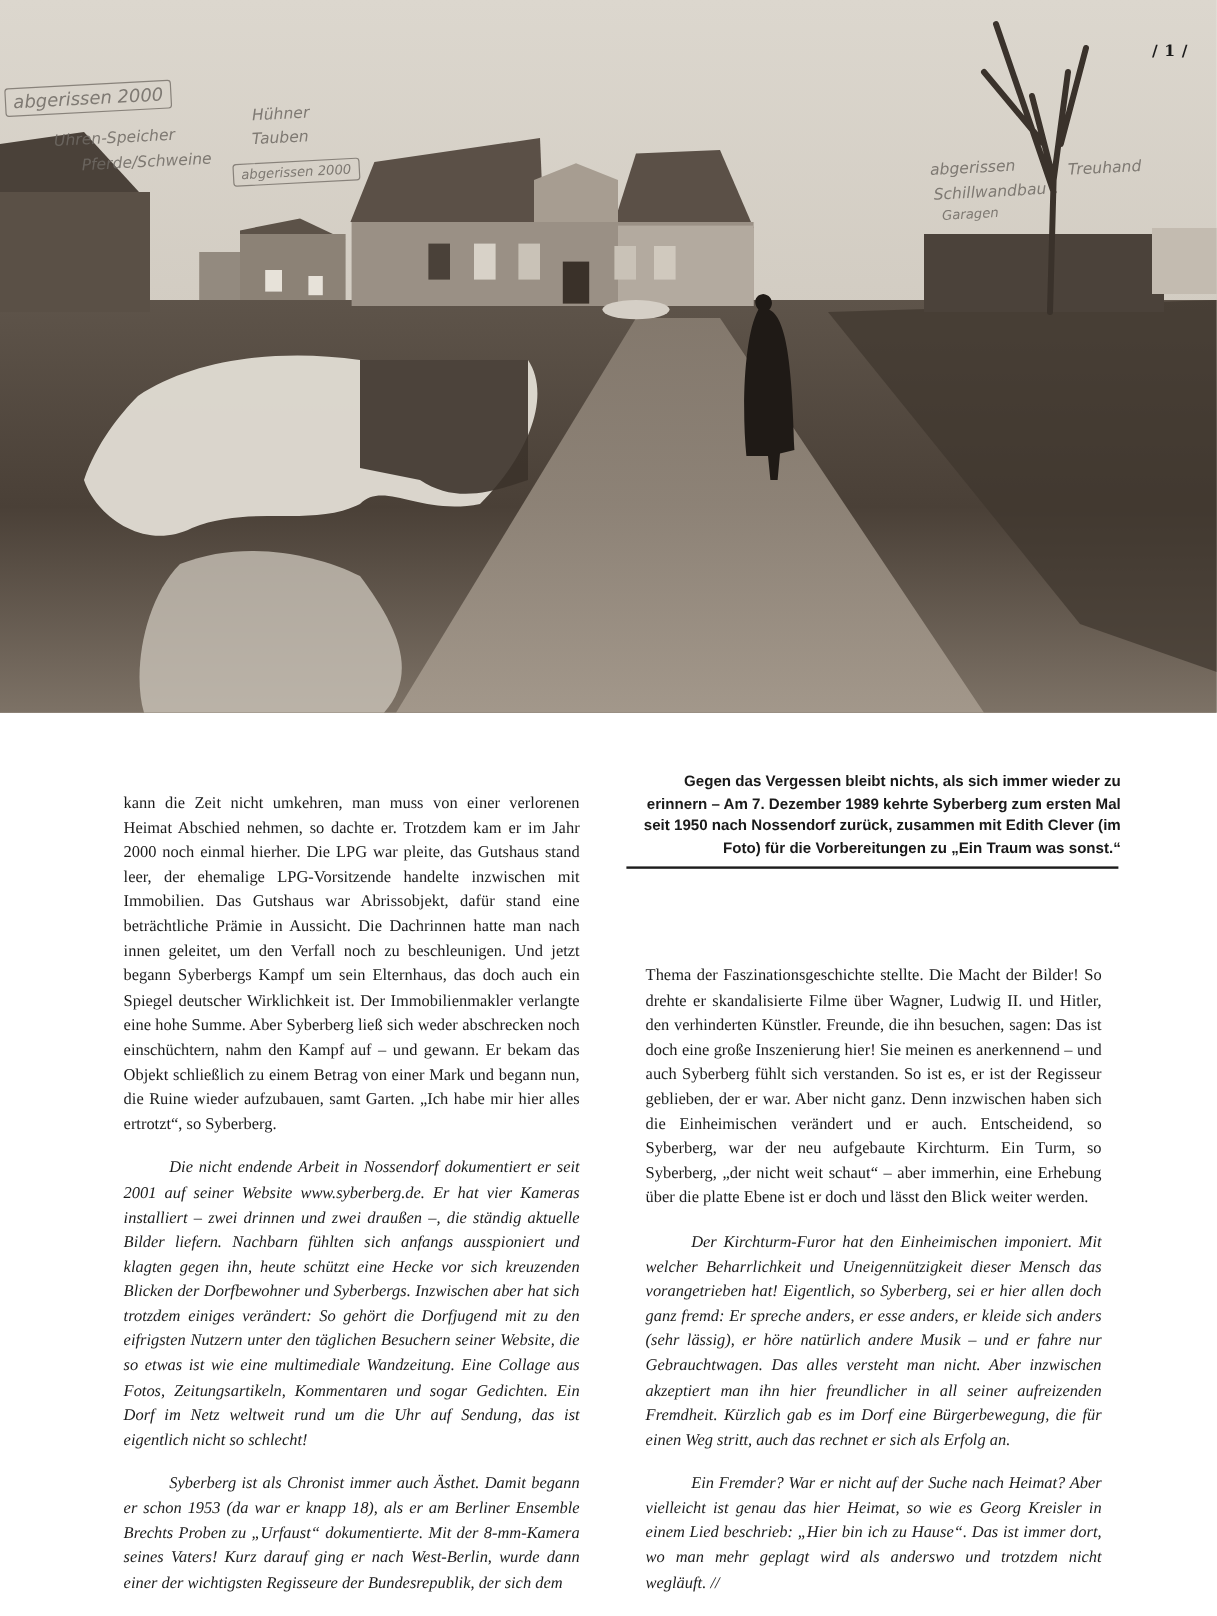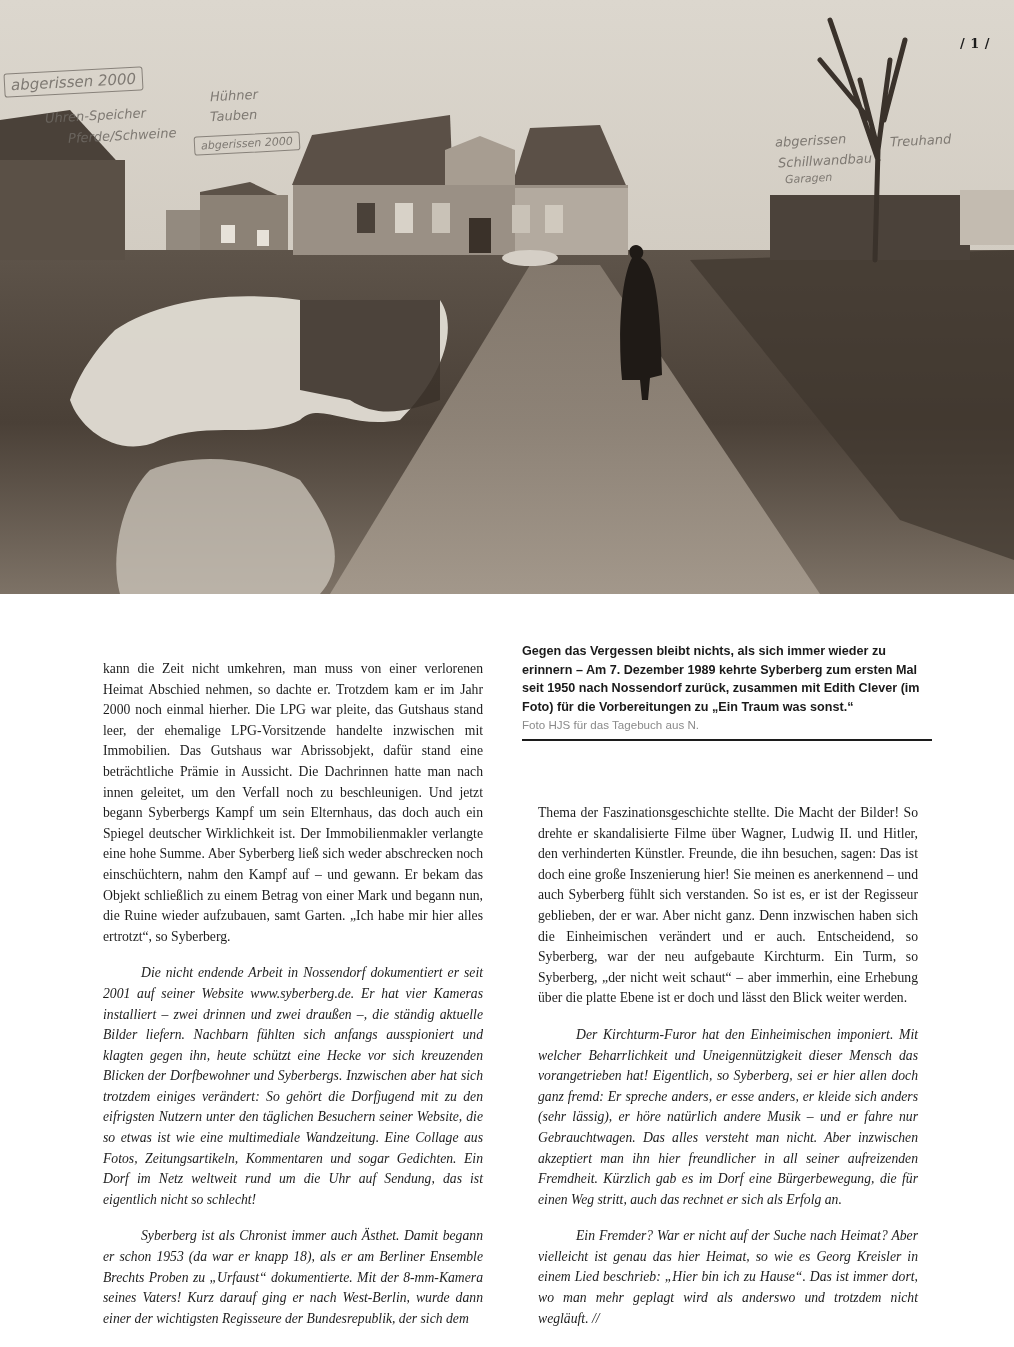--- a/index.html
+++ b/index.html
@@ -26,21 +26,21 @@
     font-family: "Liberation Serif", "DejaVu Serif", serif; color: #1c1c1c;
   }
   .col p { margin: 16px; }
   .col p.indent { text-indent: 38px; font-style: italic; }
   #col-left { left: 87px; top: 643px; }
   #col-right { left: 522px; top: 787px; }
   .caption {
     position: absolute; left: 522px; top: 642px; width: 412px;
     font-family: "Liberation Sans", "DejaVu Sans", sans-serif;
   }
-  .caption-main { font-weight: bold; font-size: 12.6px; line-height: 18.6px; color: #1a1a1a; }
+  .caption-main { font-weight: bold; font-size: 12.6px; line-height: 18.6px; color: #1a1a1a; text-align: right; }
   .caption-credit { font-size: 11.6px; line-height: 17px; color: #8a8a8a; margin-top: 0px; }
   .caption-rule { height: 1.5px; background: #1c1c1c; margin-top: 6px; width: 410px; }
 </style>
 </head>
 <body>
 
 <div class="photo">
   <svg width="1014" height="594" viewBox="0 0 1014 594">
     <defs>
       <linearGradient id="sky" x1="0" y1="0" x2="0" y2="1">
@@ -120,21 +120,20 @@
 </div>
 
 <div class="col" id="col-left">
   <p>kann die Zeit nicht umkehren, man muss von einer verlorenen Heimat Abschied nehmen, so dachte er. Trotzdem kam er im Jahr 2000 noch einmal hierher. Die LPG war pleite, das Gutshaus stand leer, der ehemalige LPG-Vorsitzende handelte inzwischen mit Immobilien. Das Gutshaus war Abrissobjekt, dafür stand eine beträchtliche Prämie in Aussicht. Die Dachrinnen hatte man nach innen geleitet, um den Verfall noch zu beschleunigen. Und jetzt begann Syberbergs Kampf um sein Elternhaus, das doch auch ein Spiegel deutscher Wirklichkeit ist. Der Immobilienmakler verlangte eine hohe Summe. Aber Syberberg ließ sich weder abschrecken noch einschüchtern, nahm den Kampf auf – und gewann. Er bekam das Objekt schließlich zu einem Betrag von einer Mark und begann nun, die Ruine wieder aufzubauen, samt Garten. „Ich habe mir hier alles ertrotzt“, so Syberberg.</p>
   <p class="indent">Die nicht endende Arbeit in Nossendorf dokumentiert er seit 2001 auf seiner Website www.syberberg.de. Er hat vier Kameras installiert – zwei drinnen und zwei draußen –, die ständig aktuelle Bilder liefern. Nachbarn fühlten sich anfangs ausspioniert und klagten gegen ihn, heute schützt eine Hecke vor sich kreuzenden Blicken der Dorfbewohner und Syberbergs. Inzwischen aber hat sich trotzdem einiges verändert: So gehört die Dorfjugend mit zu den eifrigsten Nutzern unter den täglichen Besuchern seiner Website, die so etwas ist wie eine multimediale Wandzeitung. Eine Collage aus Fotos, Zeitungsartikeln, Kommentaren und sogar Gedichten. Ein Dorf im Netz weltweit rund um die Uhr auf Sendung, das ist eigentlich nicht so schlecht!</p>
   <p class="indent">Syberberg ist als Chronist immer auch Ästhet. Damit begann er schon 1953 (da war er knapp 18), als er am Berliner Ensemble Brechts Proben zu „Urfaust“ dokumentierte. Mit der 8-mm-Kamera seines Vaters! Kurz darauf ging er nach West-Berlin, wurde dann einer der wichtigsten Regisseure der Bundesrepublik, der sich dem</p>
 </div>
 
 <div class="caption">
   <div class="caption-main">Gegen das Vergessen bleibt nichts, als sich immer wieder zu erinnern – Am 7. Dezember 1989 kehrte Syberberg zum ersten Mal seit 1950 nach Nossendorf zurück, zusammen mit Edith Clever (im Foto) für die Vorbereitungen zu „Ein Traum was sonst.“</div>
-  <div class="caption-credit">Foto HJS für das Tagebuch aus N.</div>
   <div class="caption-rule"></div>
 </div>
 
 <div class="col" id="col-right">
   <p>Thema der Faszinationsgeschichte stellte. Die Macht der Bilder! So drehte er skandalisierte Filme über Wagner, Ludwig II. und Hitler, den verhinderten Künstler. Freunde, die ihn besuchen, sagen: Das ist doch eine große Inszenierung hier! Sie meinen es anerkennend – und auch Syberberg fühlt sich verstanden. So ist es, er ist der Regisseur geblieben, der er war. Aber nicht ganz. Denn inzwischen haben sich die Einheimischen verändert und er auch. Entscheidend, so Syberberg, war der neu aufgebaute Kirchturm. Ein Turm, so Syberberg, „der nicht weit schaut“ – aber immerhin, eine Erhebung über die platte Ebene ist er doch und lässt den Blick weiter werden.</p>
   <p class="indent">Der Kirchturm-Furor hat den Einheimischen imponiert. Mit welcher Beharrlichkeit und Uneigennützigkeit dieser Mensch das vorangetrieben hat! Eigentlich, so Syberberg, sei er hier allen doch ganz fremd: Er spreche anders, er esse anders, er kleide sich anders (sehr lässig), er höre natürlich andere Musik – und er fahre nur Gebrauchtwagen. Das alles versteht man nicht. Aber inzwischen akzeptiert man ihn hier freundlicher in all seiner aufreizenden Fremdheit. Kürzlich gab es im Dorf eine Bürgerbewegung, die für einen Weg stritt, auch das rechnet er sich als Erfolg an.</p>
   <p class="indent">Ein Fremder? War er nicht auf der Suche nach Heimat? Aber vielleicht ist genau das hier Heimat, so wie es Georg Kreisler in einem Lied beschrieb: „Hier bin ich zu Hause“. Das ist immer dort, wo man mehr geplagt wird als anderswo und trotzdem nicht wegläuft. //</p>
 </div>
 
 </body></html>

